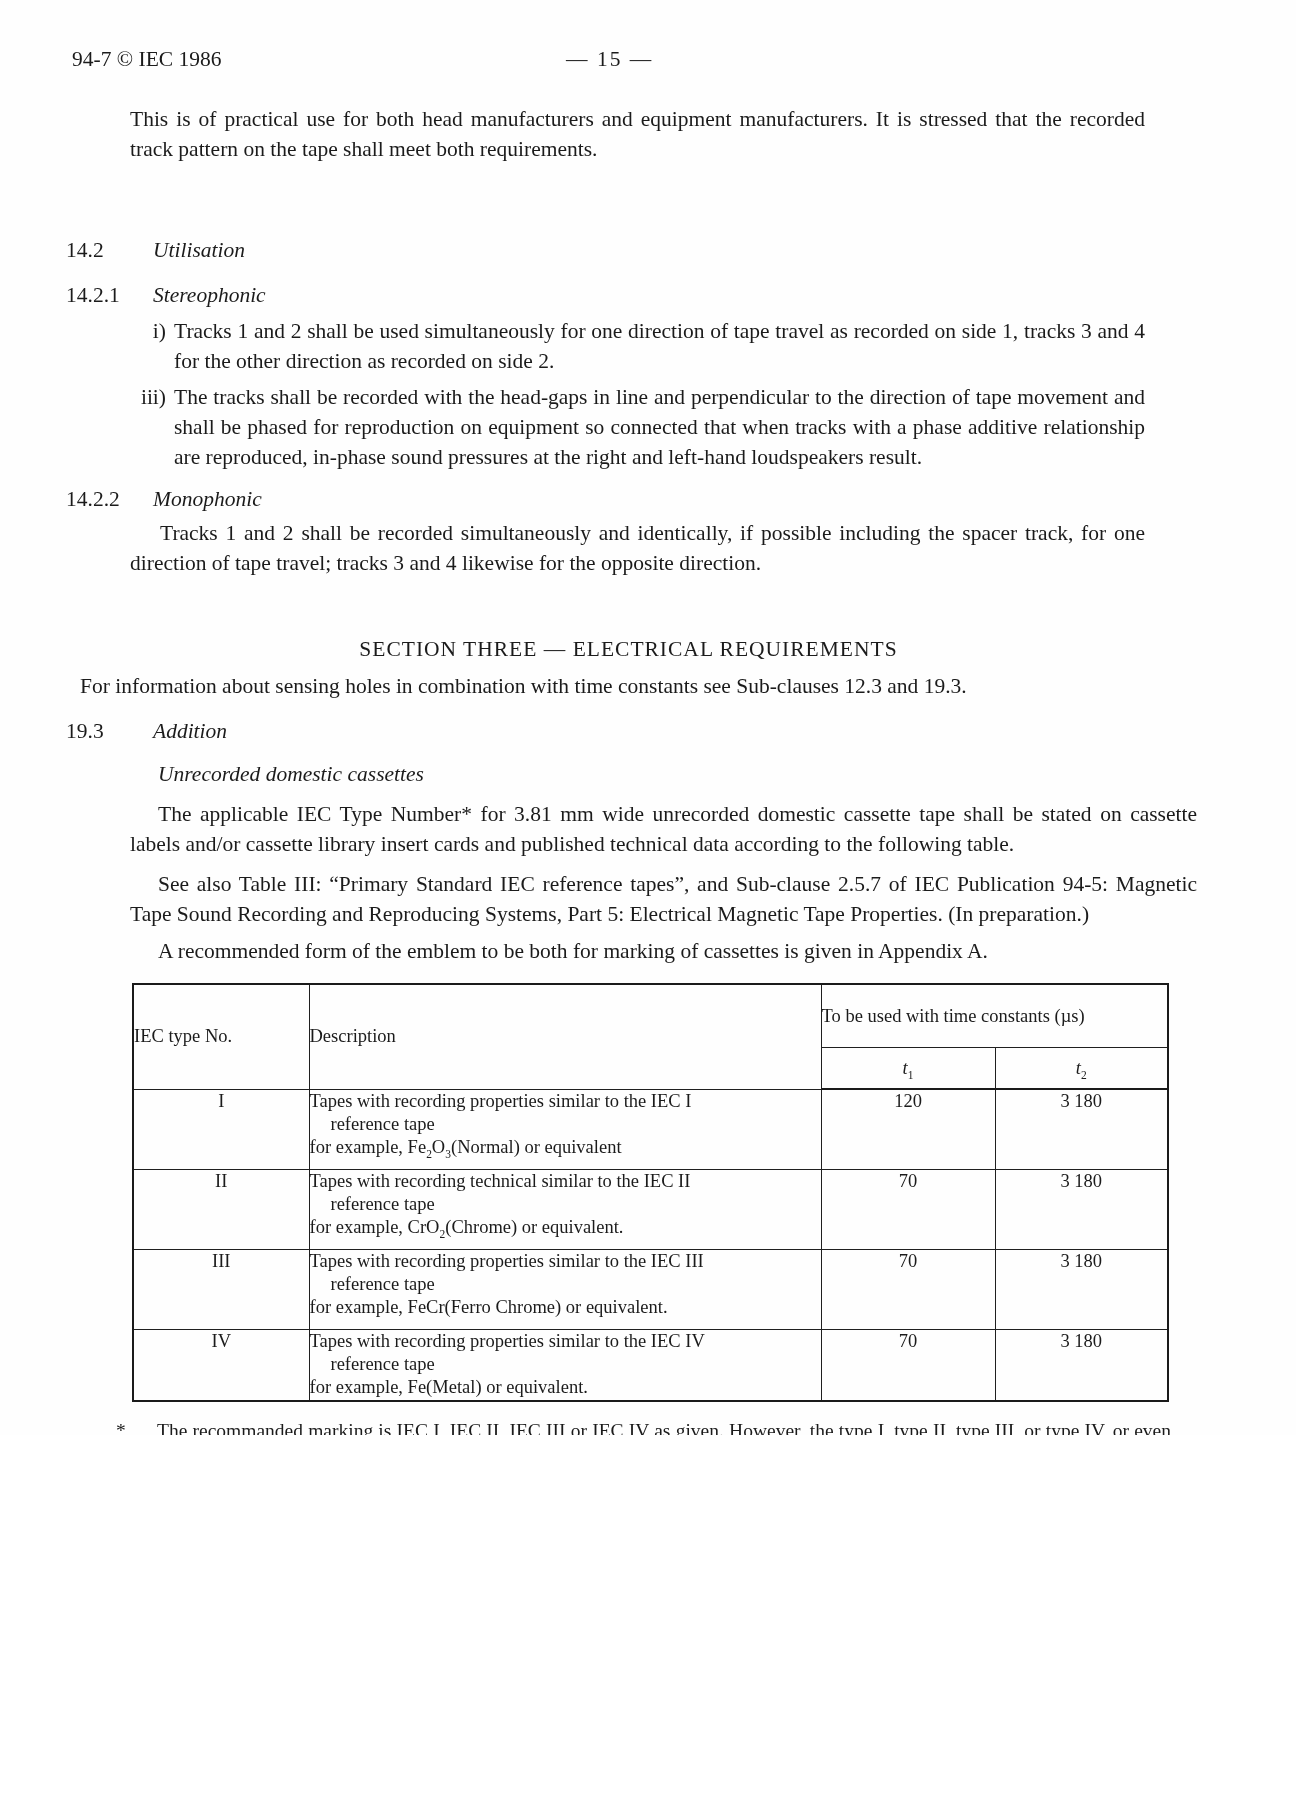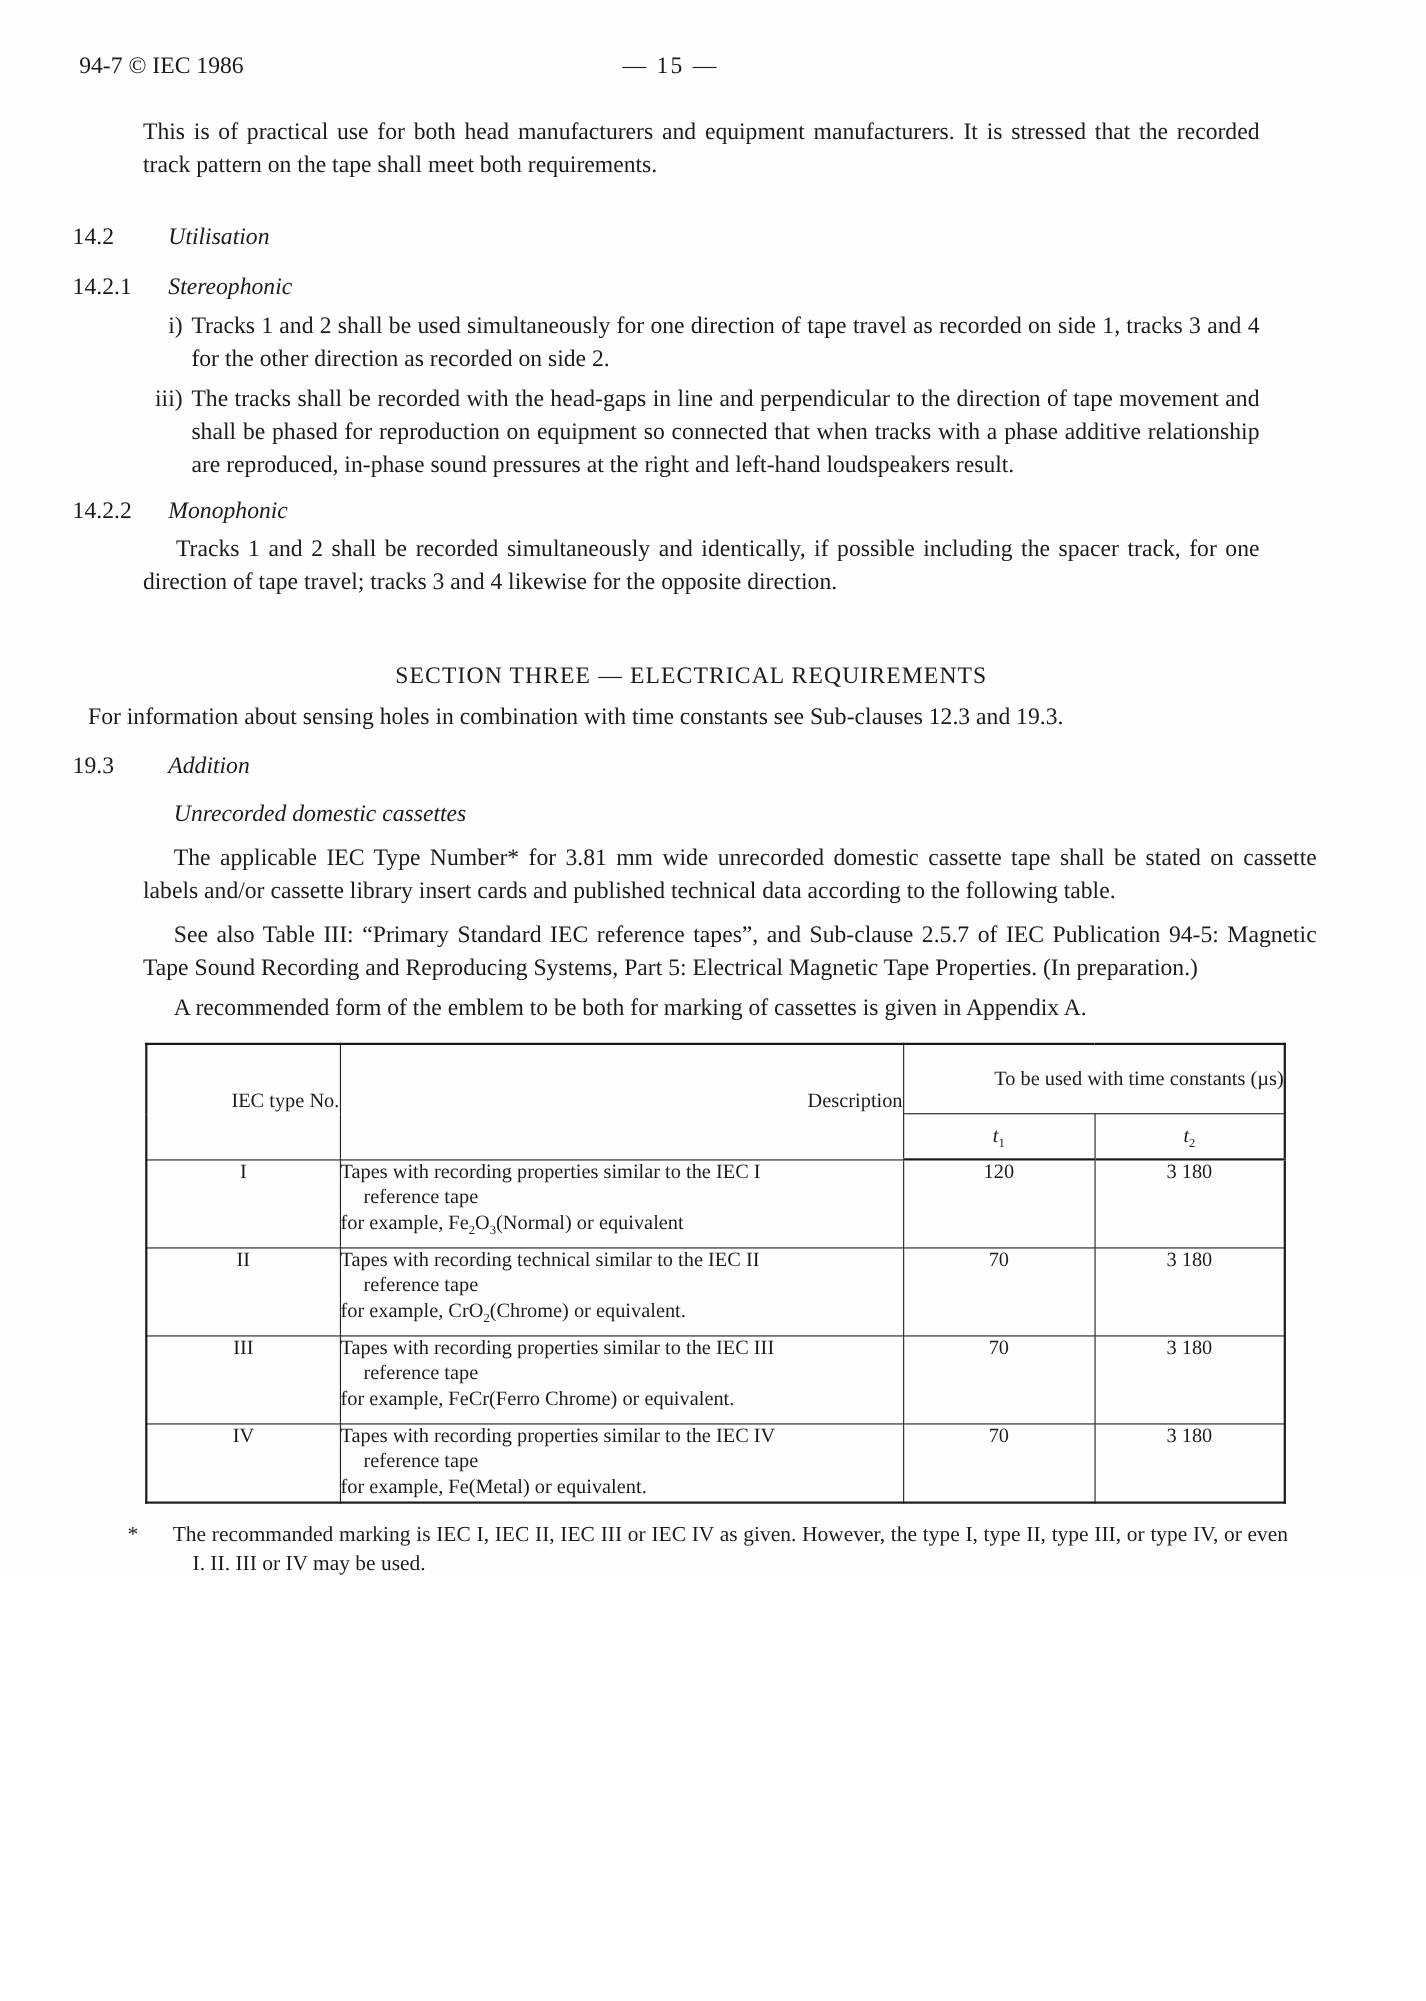--- a/index.html
+++ b/index.html
@@ -20,21 +20,21 @@
   .pagehead { position:relative; margin-top:44px; height:30px; }
   .doc-ref  { position:absolute; left:72px; top:0; }
   .page-num { position:absolute; left:566px; top:0; letter-spacing:2px; }
 
   
   .intro { margin:30px 151px 0 130px; }
 
   .clause { margin-left:66px; }
   .clause-num   { display:inline-block; min-width:74px; }
   .clause-title { font-style:italic; margin-left:13px; }
-  .c142  { margin-top:36px; }
+  .c142  { margin-top:71px; }
   .c1421 { margin-top:15px; }
   .c1422 { margin-top:12px; }
   .c193  { margin-top:15px; }
 
   .items { margin:6px 151px 0 126px; }
   .item  { display:flex; margin-top:6px; }
   .item-label { flex:none; width:40px; text-align:right; padding-right:8px; }
   .item-text  { flex:1; text-align:justify; }
 
   .mono-para { margin:4px 151px 0 130px; text-indent:30px; }
@@ -68,21 +68,21 @@
   table.iec col.c3 { width:174px; }
   table.iec col.c4 { width:173px; }
   table.iec th, table.iec td {
     border:1.5px solid #1f1f1f;
     padding:0;
     font-weight:normal;
     vertical-align:top;
     background:transparent;
   }
   table.iec { border:2.5px solid #1a1a1a; }
-  tr.hdr1 th { height:62px; text-align:right; vertical-align:middle;padding-left:24px; }
+  tr.hdr1 th { height:62px; text-align:left; vertical-align:middle; }
   tr.hdr1 th.span2 { vertical-align:middle; }
   tr.hdr2 th { height:40px; text-align:center; vertical-align:middle; border-bottom:2.5px solid #1a1a1a; }
   th.rowspan2 { border-bottom:2.5px solid #1a1a1a; }
   td.type  { text-align:center; padding-top:9px; height:70px; }
   td.desc  { padding:9px 10px 0 24px; text-align:left; }
   td.tc    { text-align:center; padding-top:9px; }
   .desc-l2 { padding-left:21px; }
   sub { font-size:0.62em; line-height:0; }
   tr.datarow td { height:79px; }
   tr.datarow:last-child td { height:70px; }

